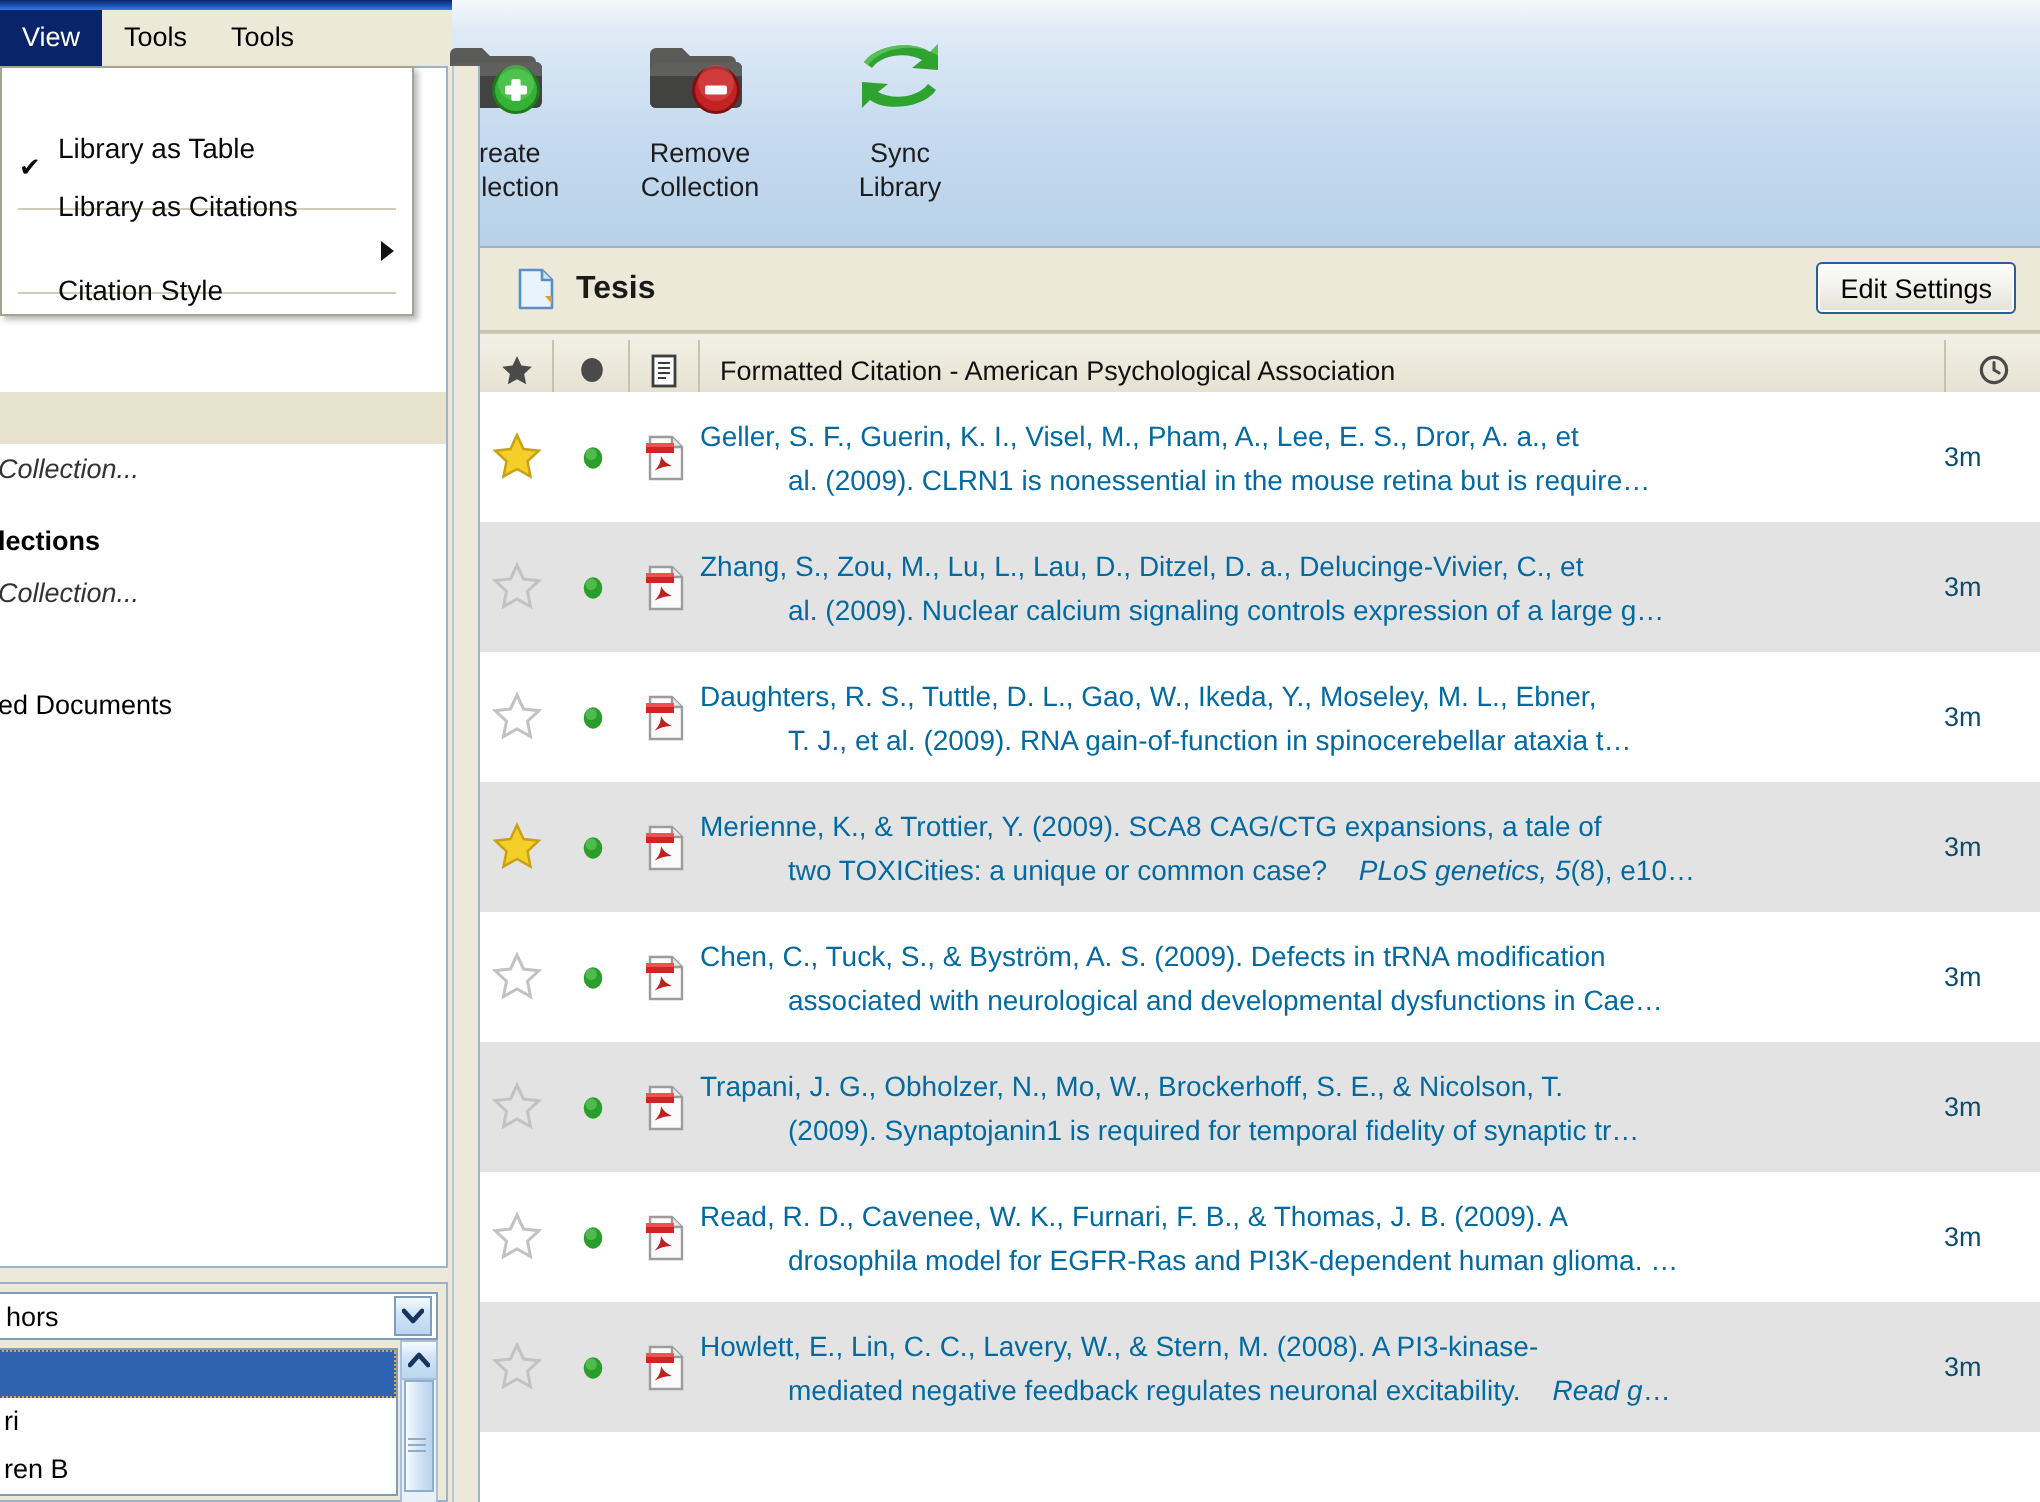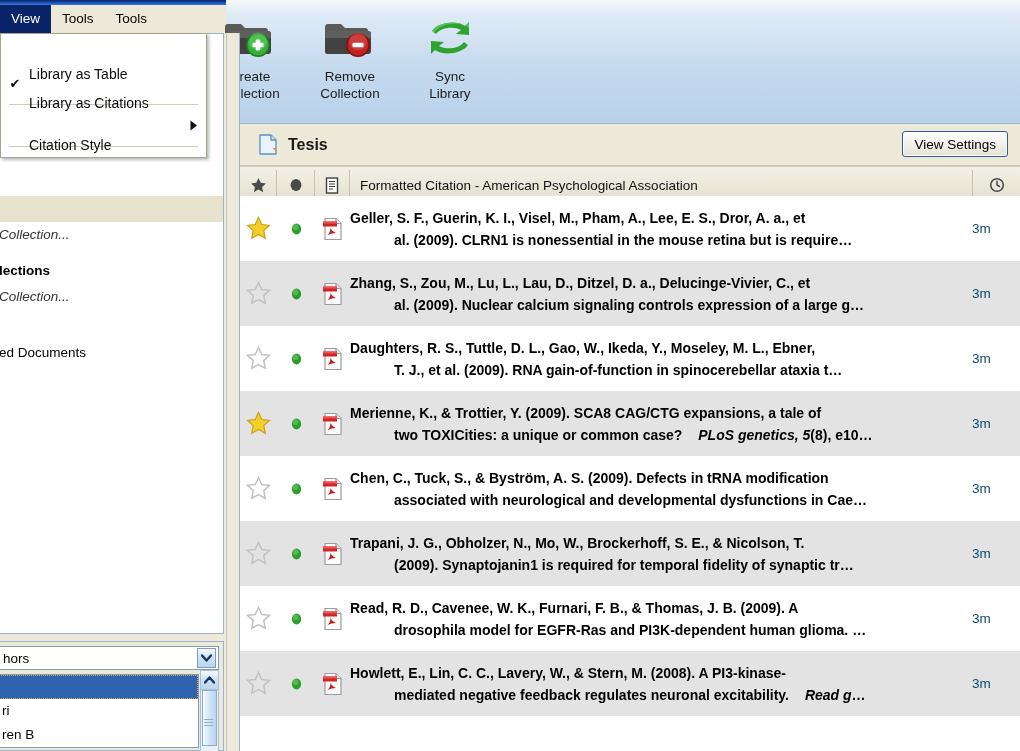--- a/index.html
+++ b/index.html
@@ -99,22 +99,22 @@
   
   .rows{position:absolute;left:0;top:39px;width:780px;height:588px;overflow:hidden;}
   .row{display:flex;height:65px;box-sizing:border-box;background:#fff;}
   .row.alt{background:#e3e3e3;}
   .row .c-star{width:37px;display:flex;align-items:center;justify-content:center;}
   .row .c-dot{width:38px;display:flex;align-items:center;justify-content:center;}
   .row .c-doc{width:35px;display:flex;align-items:center;justify-content:center;}
   .row .c-cit{flex:1;display:flex;align-items:center;padding-right:6px;}
   .row .c-time{width:48px;display:flex;align-items:flex-start;justify-content:flex-start;
     padding-top:25px;font-size:13.5px;color:#0c4a6e;}
-  .cit{font-size:14px;line-height:22px;color:#000000;
-    text-indent:0;padding-left:44px;font-weight:bold;}
+  .cit{font-size:14px;line-height:22px;color:#0369a1;
+    text-indent:0;padding-left:44px;}
   .cit .l1{display:block;margin-left:-44px;}
   .cit i{font-style:italic;margin-left:12px;}
 
   
   .menupop{position:absolute;left:0px;top:33px;width:207px;
     background:#fff;border:1px solid #a6a390;box-sizing:border-box;
     box-shadow:2px 2px 3px rgba(0,0,0,.28);z-index:50;padding:6px 0 4px 0;}
   .mitem{height:29px;display:flex;align-items:center;font-size:14px;color:#0b0b0b;cursor:default;position:relative;}
   .mcheckcol{width:28px;display:flex;align-items:center;justify-content:center;font-size:13px;}
   .mlabel{flex:1;white-space:nowrap;margin-top:39px;}
@@ -248,21 +248,21 @@
 
       <div class="collheader">
         <div class="folder">
           <svg width="20" height="22" viewBox="0 0 20 22">
             <path d="M2 1 h11 l5 5 v14 h-16 z" fill="#e9f3fc" stroke="#5b8fc4" stroke-width="1.3" stroke-linejoin="round"></path>
             <path d="M13 1 v5 h5" fill="#cfe3f6" stroke="#5b8fc4" stroke-width="1.3" stroke-linejoin="round"></path>
             <path d="M14.5 14 l3.5 0 l0 4 z" fill="#e8962a"></path>
           </svg>
         </div>
         <div class="ctitle">Tesis</div>
-        <div class="editbtn">View Settings</div>
+        <div class="editbtn">Edit Settings</div>
       </div>
 
       <div class="colbar">
         <div class="ch ch-star sep">
           <svg width="17" height="17" viewBox="0 0 20 20">
               <path d="M10 1.2 l2.6 5.6 l6.1 .7 l-4.5 4.2 l1.2 6.1 l-5.4 -3 l-5.4 3 l1.2 -6.1 l-4.5 -4.2 l6.1 -.7 z" fill="#4a4a4a"></path>
             </svg>
         </div>
         <div class="ch ch-dot sep">
           <svg width="14" height="14" viewBox="0 0 14 14">

